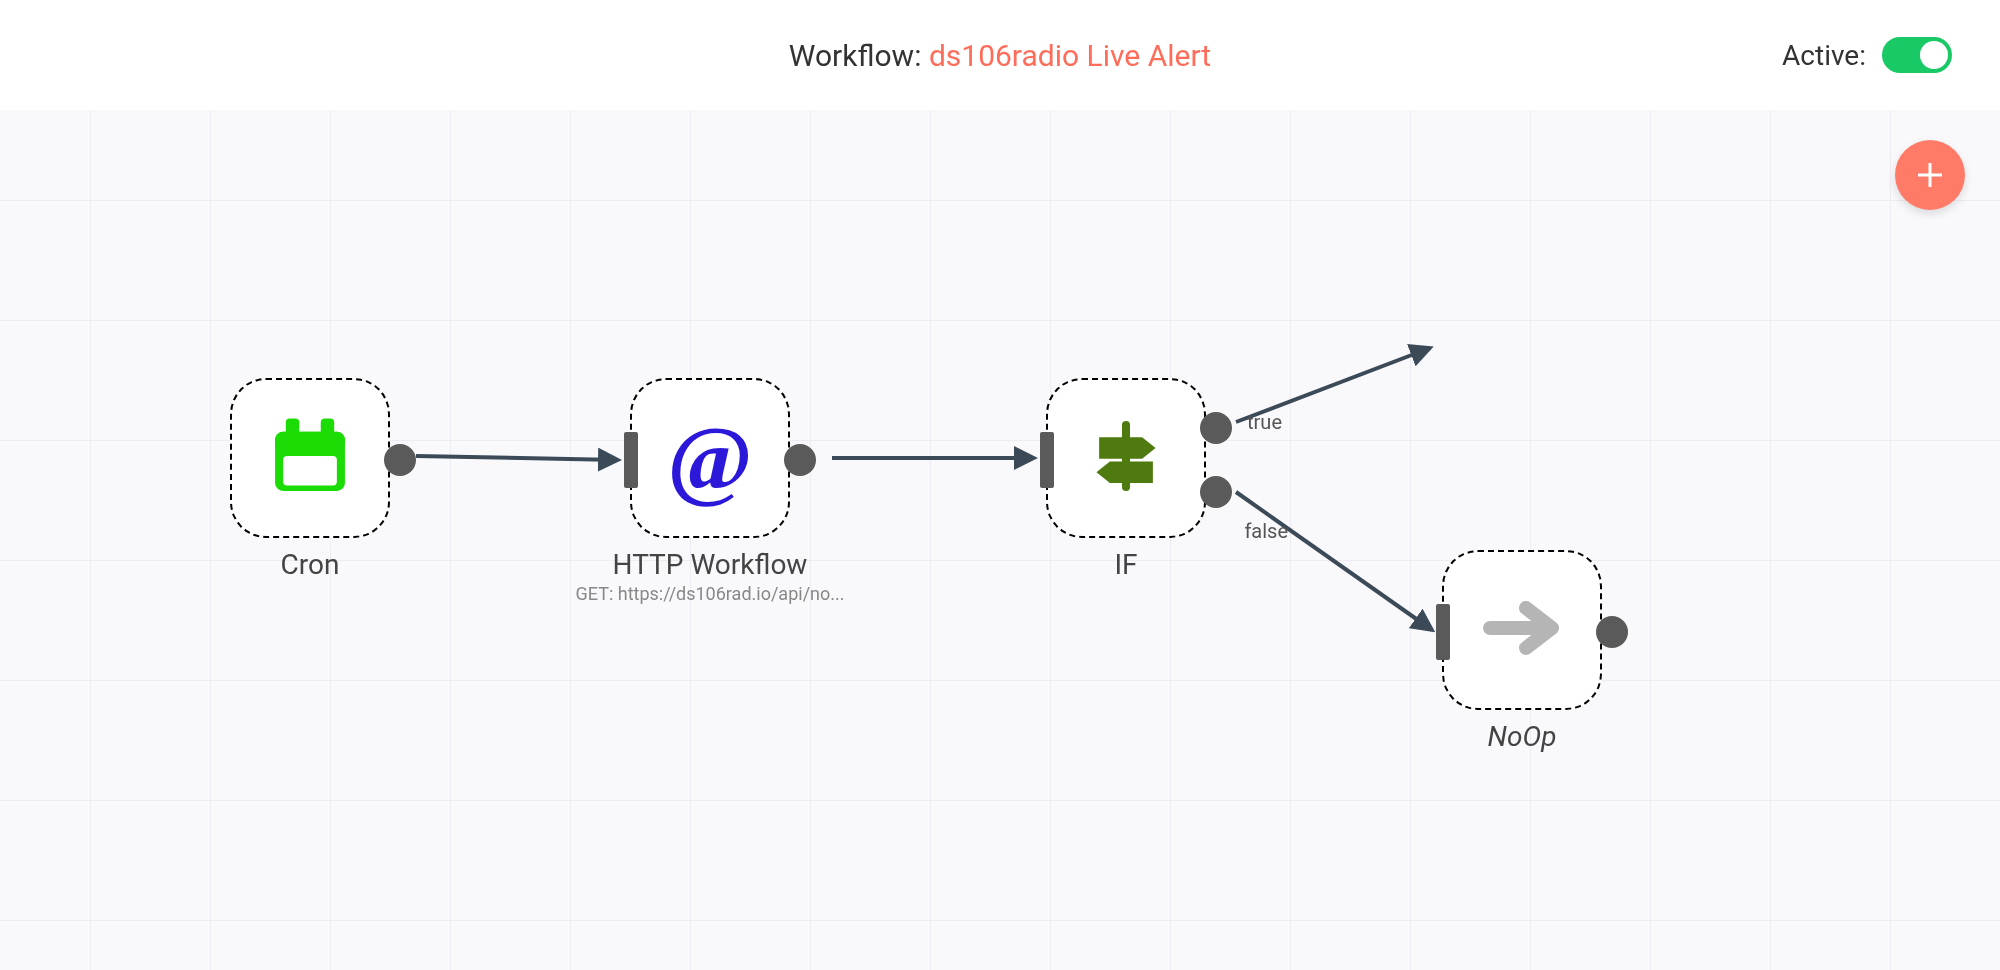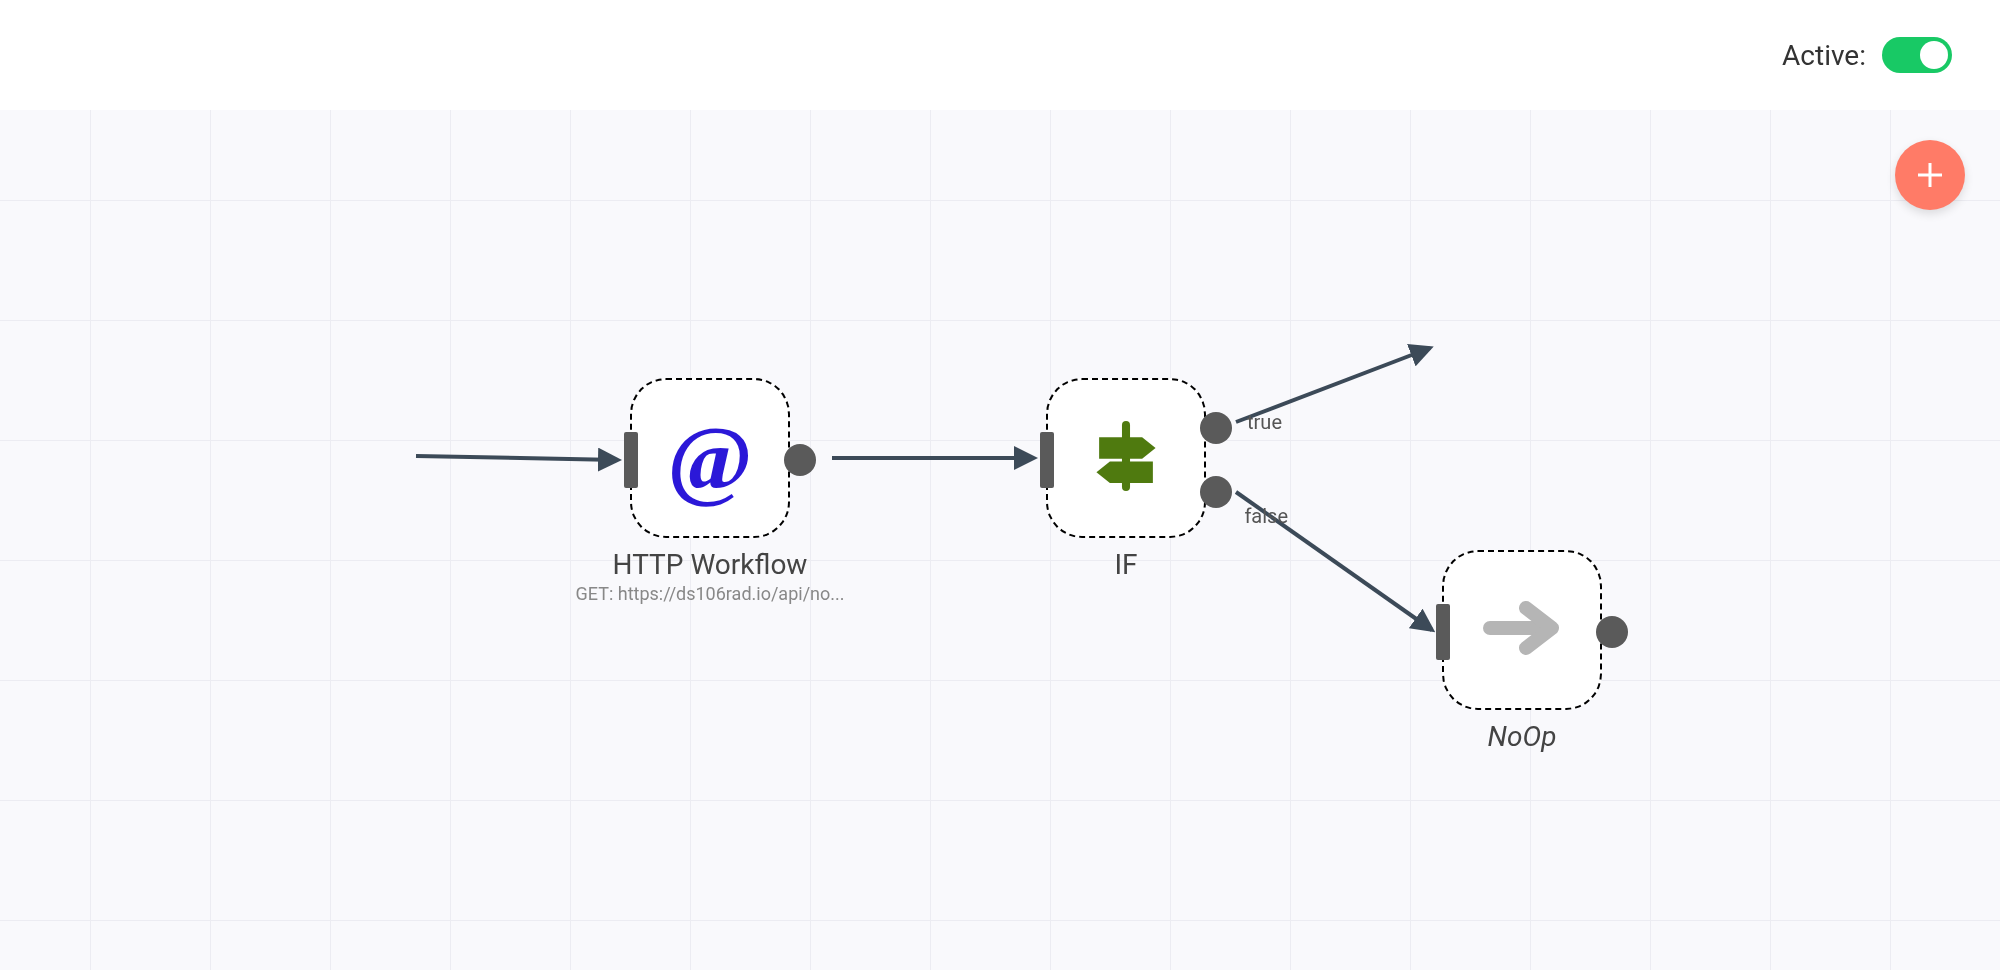--- a/index.html
+++ b/index.html
@@ -151,20 +151,23 @@
   .icon-cron svg { width: 86px; height: 86px; }
   .icon-http { font-size: 92px; line-height: 1; font-weight: 700; color: #2b18d8; font-family: Georgia, 'Times New Roman', serif; }
   .icon-if svg { width: 86px; height: 86px; }
   .icon-email svg { width: 92px; height: 68px; }
   .icon-noop svg { width: 80px; height: 60px; }
 </style>
 </head>
 <body>
 
 <div class="header">
+  <div class="workflow-title">
+    <span>Workflow: </span><span class="name">ds106radio Live Alert</span>
+  </div>
   <div class="active-wrap">
     <span>Active:</span>
     <div class="toggle">
       <div class="knob"></div>
     </div>
   </div>
 </div>
 
 <div class="canvas">
 
@@ -183,20 +186,35 @@
 
     <path d="M 416 346 L 618 350" marker-end="url(#arrow)"></path>
 
     <path d="M 832 348 L 1034 348" marker-end="url(#arrow)"></path>
 
     <path d="M 1236 312 L 1430 238" marker-end="url(#arrow)"></path>
 
     <path d="M 1236 382 L 1432 520" marker-end="url(#arrow)"></path>
   </svg>
 
+  <div class="node" style="left:230px; top:268px;">
+    <div class="box c-green">
+      <span class="icon-cron">
+        <svg viewBox="0 0 64 64">
+          <rect x="6" y="14" width="52" height="44" rx="6" fill="#1bdc05"></rect>
+          <rect x="6" y="14" width="52" height="14" rx="6" fill="#1bdc05"></rect>
+          <rect x="14" y="4" width="10" height="18" rx="3" fill="#1bdc05"></rect>
+          <rect x="40" y="4" width="10" height="18" rx="3" fill="#1bdc05"></rect>
+          <rect x="12" y="32" width="40" height="22" rx="3" fill="#ffffff"></rect>
+        </svg>
+      </span>
+      <div class="port" style="right:-28px; top:64px;"></div>
+    </div>
+    <div class="label">Cron</div>
+  </div>
 
   <div class="node" style="left:630px; top:268px;">
     <div class="box c-blue">
       <span class="icon-http">@</span>
       <div class="port-in-bar" style="left:-8px; top:52px;"></div>
       <div class="port" style="right:-28px; top:64px;"></div>
     </div>
     <div class="label">HTTP Workflow</div>
     <div class="sublabel">GET: https://ds106rad.io/api/no...</div>
   </div>
@@ -207,21 +225,21 @@
         <svg viewBox="0 0 64 64">
           <rect x="29" y="6" width="6" height="52" rx="3" fill="#4f7a0f"></rect>
           <path d="M12 18 h32 l10 8 l-10 8 h-32 z" fill="#4f7a0f"></path>
           <path d="M52 36 h-32 l-10 8 l10 8 h32 z" fill="#4f7a0f"></path>
         </svg>
       </span>
       <div class="port-in-bar" style="left:-8px; top:52px;"></div>
       <div class="port" style="right:-28px; top:32px;"></div>
       <div class="port" style="right:-28px; top:96px;"></div>
       <div class="port-label" style="right:-78px; top:30px;">true</div>
-      <div class="port-label" style="right:-84px; top:124px;">false</div>
+      <div class="port-label" style="right:-84px; top:139px;">false</div>
     </div>
     <div class="label">IF</div>
   </div>
 
 
   <div class="node" style="left:1442px; top:440px;font-style:italic;">
     <div class="box c-gray">
       <span class="icon-noop">
         <svg viewBox="0 0 80 60">
           <path d="M8 30 h46" stroke="#b5b5b5" stroke-width="14" stroke-linecap="round" fill="none"></path>

